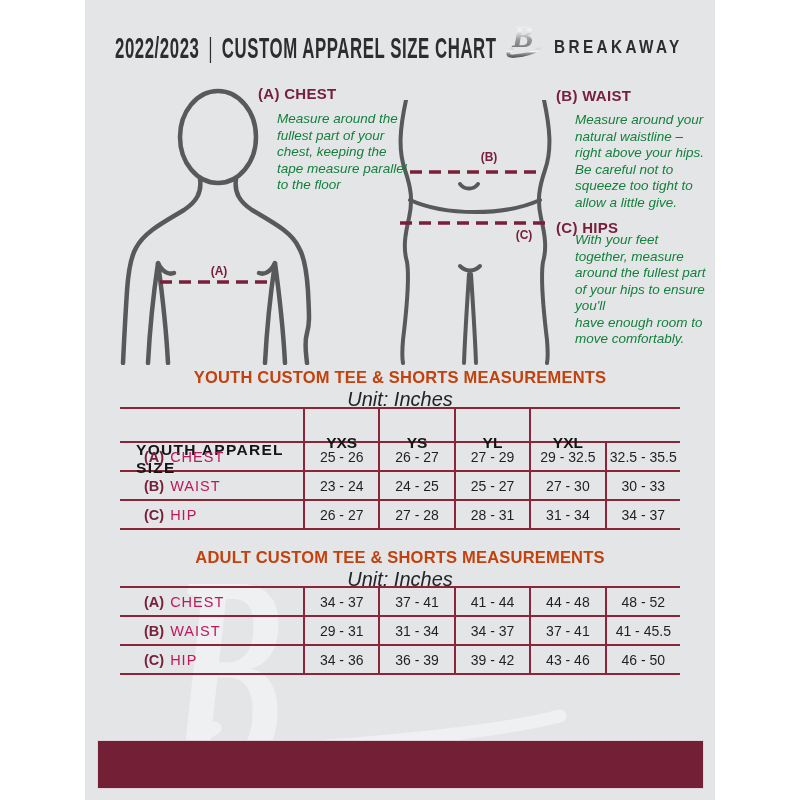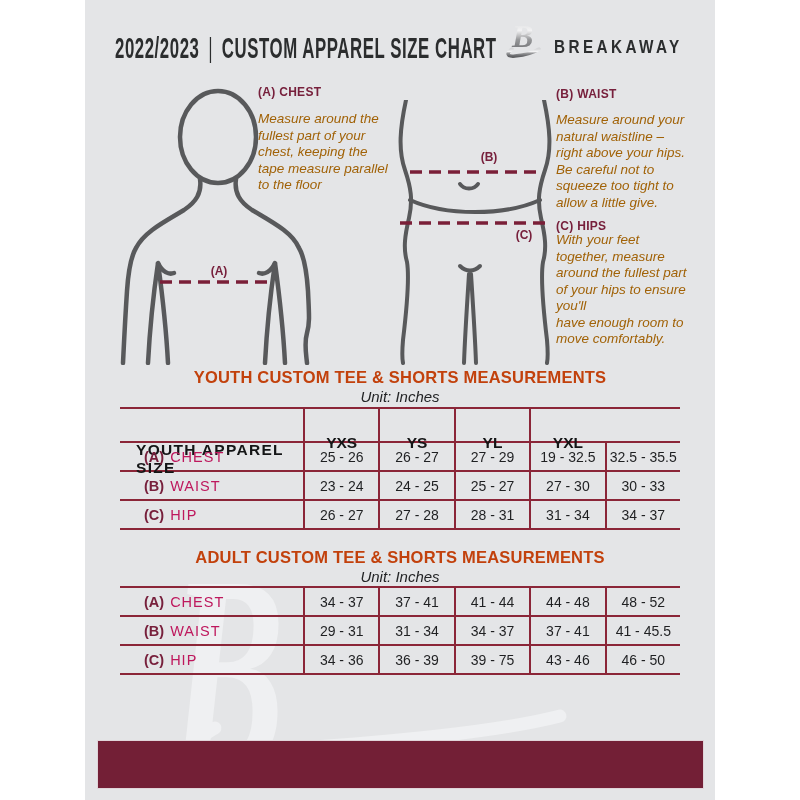--- a/index.html
+++ b/index.html
@@ -13,29 +13,29 @@
   .header-row { position:absolute; left:30px; top:33px; display:flex; align-items:center; gap:16px;
                 transform:scaleX(0.56); transform-origin:0 50%; white-space:nowrap;
                 font-weight:bold; font-size:30px; line-height:30px; color:#2B2D2E; letter-spacing:1px; z-index:2;}
   .header-divider { font-weight:normal; font-size:27px; color:#2B2D2E; }
   .logo-icon { position:absolute; left:420px; top:19px; width:40px; height:42px; z-index:2; }
   .brand { position:absolute; left:469px; top:37px; font-size:18px; font-weight:bold;
            letter-spacing:4px; color:#2B2D2E; transform:scaleX(0.85); transform-origin:0 0; z-index:2; }
 
   
   .fig { z-index:1; }
-  .guide-heading { font-size:12px; font-weight:bold; color:#77203C; letter-spacing:.3px; z-index:2; }
-  .guide-body { font-size:13.5px; font-style:italic; line-height:16.5px; color:#a16207;
-                white-space:pre-line; z-index:2; }
+  .guide-heading { font-size:15px; font-weight:bold; color:#77203C; letter-spacing:.3px; z-index:2; }
+  .guide-body { font-size:13.5px; font-style:italic; line-height:16.5px; color:#15803d;
+                white-space:pre-line; z-index:2;margin-left:19px; }
   .marker { font-size:12px; font-weight:bold; color:#77203C; text-align:center; width:44px; z-index:2; }
 
   
   .sec-title { left:0; width:630px; text-align:center; font-size:16.5px; font-weight:bold;
                color:#c2410c; letter-spacing:.2px; z-index:2; }
-  .sec-unit  { left:0; width:630px; text-align:center; font-size:15px; font-style:italic;
+  .sec-unit  { left:0; width:630px; text-align:center; font-size:20px; font-style:italic;
                color:#232426; z-index:2; }
 
   
   .size-table { position:absolute; left:35px; width:560px; border-bottom:2px solid #8B2638; z-index:2; }
   .t-row { display:grid; grid-template-columns:183px 1fr 1fr 1fr 1fr 1fr; border-top:2px solid #8B2638; }
   .t-row.head { height:32px; }
   .t-row.data { height:27px; }
   .cell { display:flex; align-items:center; justify-content:center;
           border-left:2px solid #8B2638; font-size:14px; color:#1F2022; }
   .label-cell { justify-content:flex-start; border-left:none; }
@@ -152,21 +152,21 @@
         <div class="cell">YXL</div>
       </div>
       <div class="t-row data">
         <div class="cell label-cell">
           <span class="row-key">(A)</span>
           <span class="row-name">CHEST</span>
         </div>
         <div class="cell">25 - 26</div>
         <div class="cell">26 - 27</div>
         <div class="cell">27 - 29</div>
-        <div class="cell">19 - 32.5</div>
+        <div class="cell">29 - 32.5</div>
         <div class="cell">32.5 - 35.5</div>
       </div>
       <div class="t-row data">
         <div class="cell label-cell">
           <span class="row-key">(B)</span>
           <span class="row-name">WAIST</span>
         </div>
         <div class="cell">23 - 24</div>
         <div class="cell">24 - 25</div>
         <div class="cell">25 - 27</div>
@@ -212,21 +212,21 @@
         <div class="cell">37 - 41</div>
         <div class="cell">41 - 45.5</div>
       </div>
       <div class="t-row data">
         <div class="cell label-cell">
           <span class="row-key">(C)</span>
           <span class="row-name">HIP</span>
         </div>
         <div class="cell">34 - 36</div>
         <div class="cell">36 - 39</div>
-        <div class="cell">39 - 75</div>
+        <div class="cell">39 - 42</div>
         <div class="cell">43 - 46</div>
         <div class="cell">46 - 50</div>
       </div>
     </div>
 
     <div class="footer-bar"></div>
 
   </div>
 </div>
 

